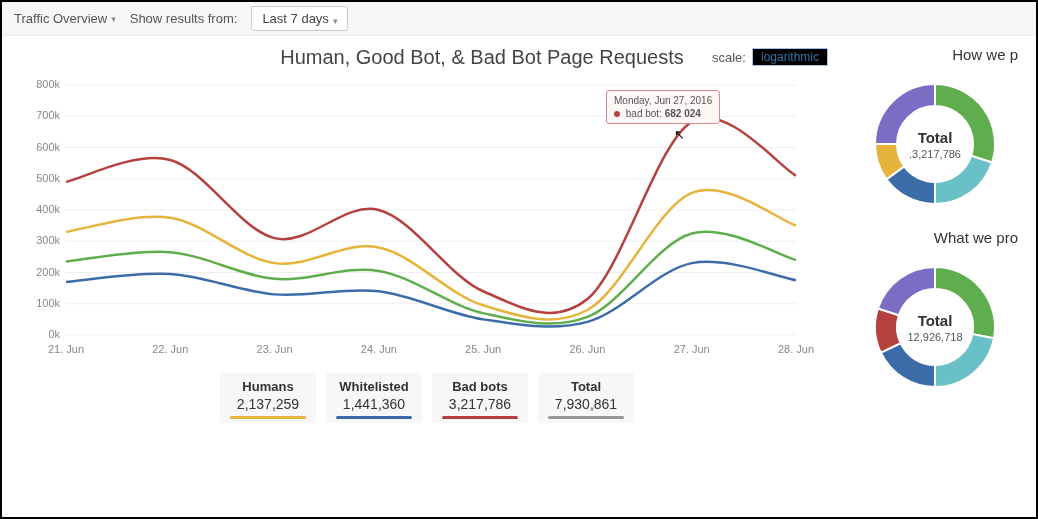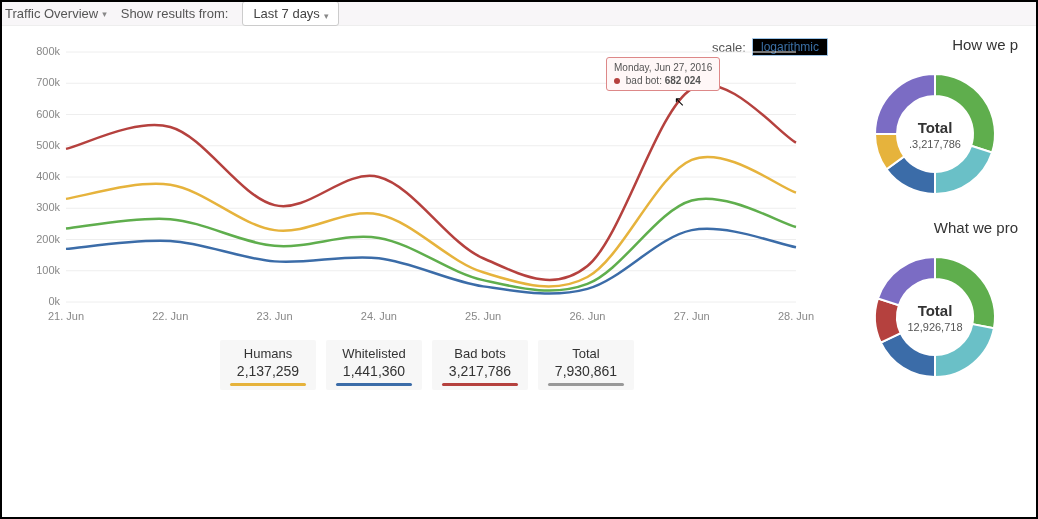--- a/index.html
+++ b/index.html
@@ -8,27 +8,27 @@
     background: #fff;
     color: #333;
     width: 1038px;
     height: 519px;
     overflow: hidden;
     border: 2px solid #000;
   }
   .topbar {
     display: flex;
     align-items: center;
-    padding: 6px 3px;
+    padding: 6px 12px;
     background: #f8f6f8;
     border-bottom: 1px solid #eee;
     font-size: 13px;
     color: #555;
     gap: 14px;
-    height: 24px;
+    height: 34px;
   }
   .dropdown-link { cursor: pointer; display: inline-flex; align-items: center; gap: 4px; }
   .caret-icon { font-size: 9px; color: #888; }
   .range-btn {
     border: 1px solid #ccc;
     border-radius: 3px;
     padding: 4px 10px;
     background: #fff;
     font-size: 13px;
     color: #444;
@@ -95,21 +95,21 @@
     margin-top: 14px;
   }
   .legend-card {
     background: #f7f7f7;
     border-radius: 2px;
     padding: 6px 10px 4px 10px;
     text-align: center;
     min-width: 96px;
     cursor: pointer;
   }
-  .legend-name { font-size: 13px; color: #333; font-weight: 400; }
+  .legend-name { font-size: 13px; color: #333; font-weight: 700; }
   .legend-val { font-size: 14px; color: #333; font-weight: 400; margin-top: 2px; }
   .legend-underline { height: 3px; border-radius: 2px; margin-top: 4px; }
   .side-panel {
     width: 190px;
     padding: 10px 16px 4px 4px;
     display: flex;
     flex-direction: column;
     gap: 6px;
     align-items: center;
   }
@@ -133,20 +133,21 @@
   <span>Show results from:</span>
   <span class="range-btn">
     <span>Last 7 days</span>
     <span class="caret-icon">▾</span>
   </span>
 </div>
 
 <div class="content">
   <div class="main-panel">
     <div class="chart-header">
+      <div class="chart-title">Human, Good Bot, &amp; Bad Bot Page Requests</div>
       <div class="scale-wrap">
         <span>scale:</span>
         <span class="scale-btn">logarithmic</span>
       </div>
     </div>
 
     <div class="chart-wrap">
       <svg class="chart-svg" id="line-svg" viewBox="0 0 780 280">
           <line x1="40" x2="770" y1="256" y2="256" class="gridline"></line>
           <text x="34" y="259" class="ylabel">0k</text>

